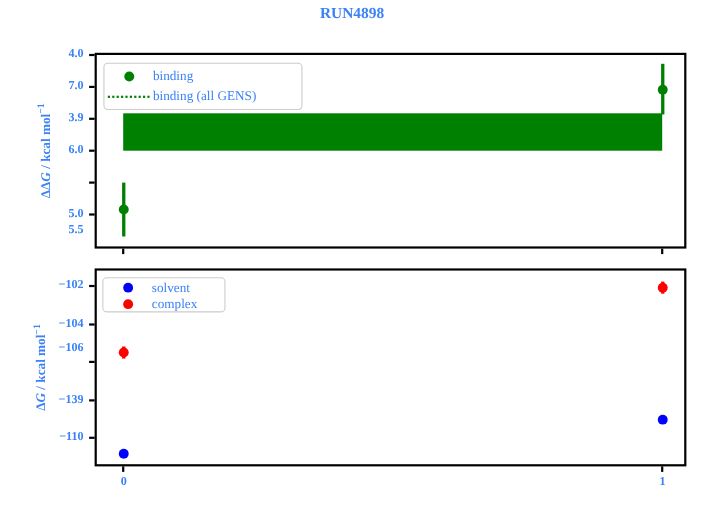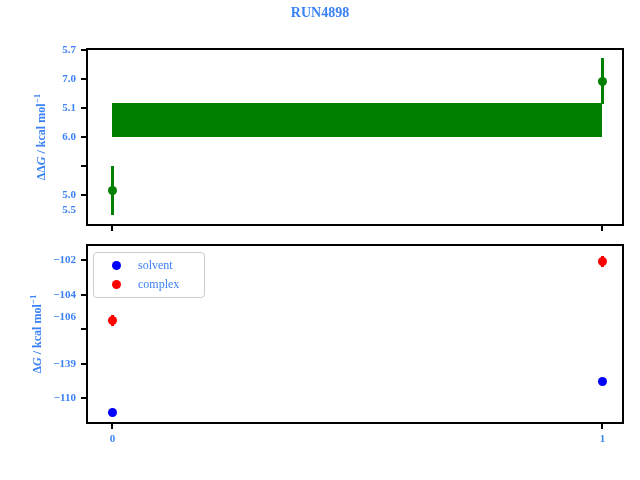--- a/index.html
+++ b/index.html
@@ -15,21 +15,21 @@
   #ylabel0{left:-45px;top:129px;}
   #ylabel1{left:-49px;top:326px;}
   .ylabel sup{font-size:9px;}
   .it{font-style:italic;}
   .xlabel{position:absolute;left:88px;top:450px;width:534px;text-align:center;
           font-weight:bold;font-size:12px;}
   .legend{position:absolute;background:#ffffff;border:1px solid #cccccc;border-radius:4px;
           box-sizing:border-box;display:flex;flex-direction:column;justify-content:space-evenly;
           z-index:5;padding:1px 6px 1px 0;}
   #legend0{left:94px;top:57px;width:181px;height:43px;}
-  #legend1{left:93px;top:252px;width:112px;height:46px;}
+  #legend1{left:93px;top:252px;width:112px;height:32px;}
   .legend-row{display:flex;align-items:center;}
   .handle{width:44px;display:flex;justify-content:center;align-items:center;flex-shrink:0;}
   .dot{width:9px;height:9px;border-radius:50%;}
   .dotline{width:38px;height:0;border-top:2.5px dotted;}
   .legend-label{font-size:12px;white-space:nowrap;}
   .tickmark{position:absolute;background:#000;z-index:4;}
   .ticklabel{position:absolute;font-size:11px;font-weight:bold;line-height:15px;}
   .ylab{text-align:right;}
   .xlab{text-align:center;}
   .band{position:absolute;z-index:1;}
@@ -48,20 +48,34 @@
 
   <div class="ylabel" id="ylabel0">
     <span>ΔΔ</span><span class="it">G</span><span> / kcal mol</span><sup>−1</sup>
   </div>
 
   <div class="ylabel" id="ylabel1">
     <span>Δ</span><span class="it">G</span><span> / kcal mol</span><sup>−1</sup>
   </div>
 
 
+  <div class="legend" id="legend0">
+    <div class="legend-row">
+      <span class="handle">
+          <span class="dot" style="background-color: rgb(0, 128, 0);"></span>
+        </span>
+      <span class="legend-label">binding</span>
+    </div>
+    <div class="legend-row">
+      <span class="handle">
+          <span class="dotline" style="border-color: rgb(0, 128, 0);"></span>
+        </span>
+      <span class="legend-label">binding (all GENS)</span>
+    </div>
+  </div>
 
   <div class="legend" id="legend1">
     <div class="legend-row">
       <span class="handle">
           <span class="dot" style="background-color: rgb(0, 0, 255);"></span>
         </span>
       <span class="legend-label">solvent</span>
     </div>
     <div class="legend-row">
       <span class="handle">
@@ -71,25 +85,25 @@
     </div>
   </div>
 
 <div class="tickmark" style="left: 81px; top: 193.518px; width: 5px; height: 2px;"></div>
     <div class="ticklabel ylab" style="left: 36px; top: 186.518px; width: 40px;">5.0</div>
     <div class="tickmark" style="left: 81px; top: 164.615px; width: 5px; height: 2px;"></div>
     <div class="ticklabel ylab" style="left: 36px; top: 157.615px; width: 40px; margin-top: 44px;">5.5</div>
     <div class="tickmark" style="left: 81px; top: 135.711px; width: 5px; height: 2px;"></div>
     <div class="ticklabel ylab" style="left: 36px; top: 128.711px; width: 40px;">6.0</div>
     <div class="tickmark" style="left: 81px; top: 106.807px; width: 5px; height: 2px;"></div>
-    <div class="ticklabel ylab" style="left: 36px; top: 99.8073px; width: 40px;">5.1</div>
+    <div class="ticklabel ylab" style="left: 36px; top: 99.8073px; width: 40px;">3.9</div>
     <div class="tickmark" style="left: 81px; top: 77.9037px; width: 5px; height: 2px;"></div>
     <div class="ticklabel ylab" style="left: 36px; top: 70.9037px; width: 40px;">7.0</div>
     <div class="tickmark" style="left: 81px; top: 49px; width: 5px; height: 2px;"></div>
-    <div class="ticklabel ylab" style="left: 36px; top: 42px; width: 40px;">5.7</div>
+    <div class="ticklabel ylab" style="left: 36px; top: 42px; width: 40px;">4.0</div>
     <div class="tickmark" style="left: 111.495px; top: 226px; width: 2px; height: 5px;"></div>
     <div class="tickmark" style="left: 601.404px; top: 226px; width: 2px; height: 5px;"></div>
     <div class="errline" style="left: 110.995px; top: 165.615px; width: 3px; height: 49.7143px; background: rgb(0, 128, 0);"></div>
     <div class="marker" style="left: 107.995px; top: 185.972px; width: 9px; height: 9px; background: rgb(0, 128, 0);"></div>
     <div class="errline" style="left: 600.904px; top: 58.093px; width: 3px; height: 46.2458px; background: rgb(0, 128, 0);"></div>
     <div class="marker" style="left: 597.904px; top: 76.7159px; width: 9px; height: 9px; background: rgb(0, 128, 0);"></div>
     <div class="band" style="left: 112.495px; top: 103.183px; width: 489.908px; height: 34.1063px; background: rgb(0, 128, 0);"></div>
     <div class="tickmark" style="left: 81px; top: 397.441px; width: 5px; height: 2px;"></div>
     <div class="ticklabel ylab" style="left: 36px; top: 390.441px; width: 40px;">−110</div>
     <div class="tickmark" style="left: 81px; top: 362.795px; width: 5px; height: 2px;"></div>

